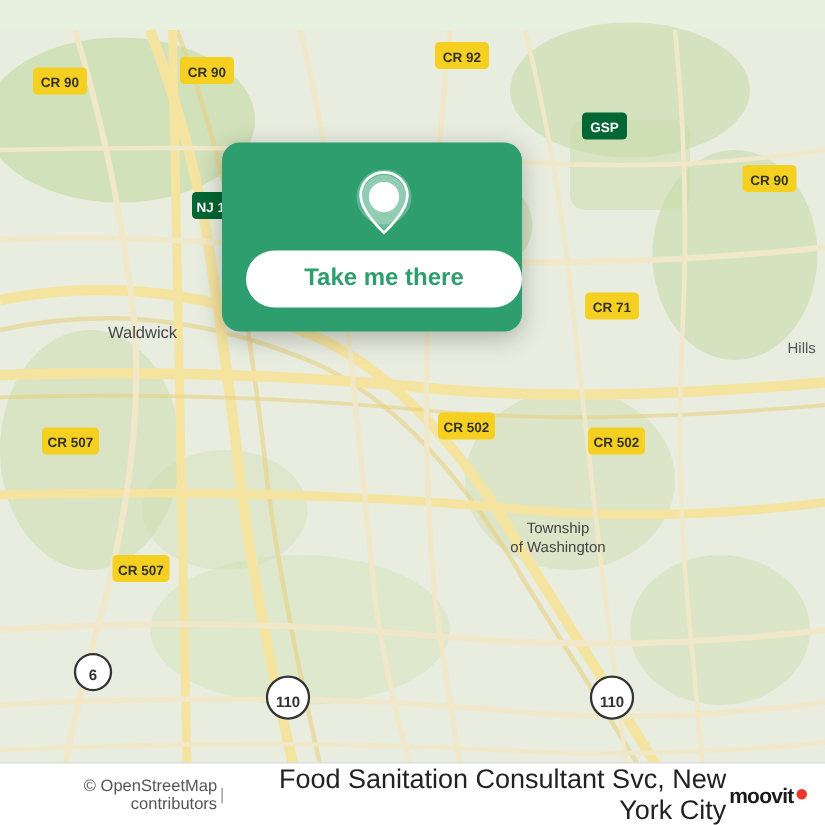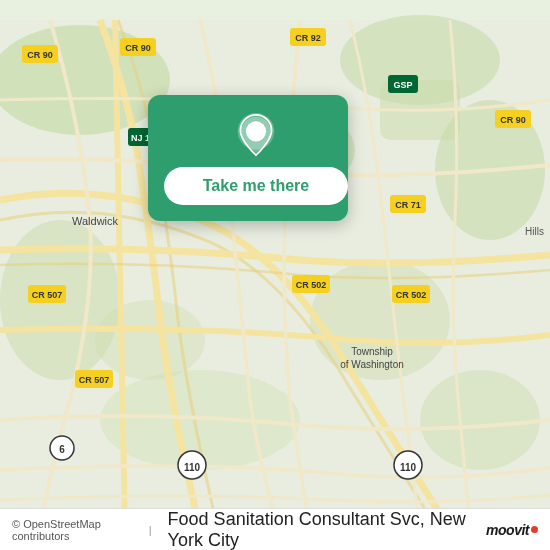--- a/index.html
+++ b/index.html
@@ -30,24 +30,25 @@
     
     .bottom-bar {
       position: absolute;
       bottom: 0;
       left: 0;
       right: 0;
       background: white;
       padding: 8px 12px;
       display: flex;
       align-items: center;
-      gap: 16px;
+      gap: 2px;
       border-top: 1px solid #ddd;
       z-index: 10;
       height: 42px;
+      text-align: right;
     }
 
     .copyright-text {
       font-size: 11px;
       color: #555;
     }
 
     .place-name {
       font-size: 18px;
       color: #222;
@@ -204,18 +205,18 @@
     </svg>
 
     <button class="take-me-btn">Take me there</button>
   </div>
 
   <div class="bottom-bar">
     <span class="copyright-text osm-attr">© OpenStreetMap contributors</span>
     <span style="color:#999; font-size:11px;">|</span>
     <span class="place-name">Food Sanitation Consultant Svc, New York City</span>
 
-    <div style="margin-left:auto; display:flex; align-items:center; gap:2px;font-style:italic;">
+    <div style="margin-left:auto; display:flex; align-items:center; gap:2px;">
       <span style="font-size:14px; font-weight:bold; color:#1a1a1a; letter-spacing:-0.5px;">moovit</span>
       <span style="display:inline-block; width:7px; height:7px; background:#e8392a; border-radius:50%;"></span>
     </div>
   </div>
 </div>
 
 </body></html>

